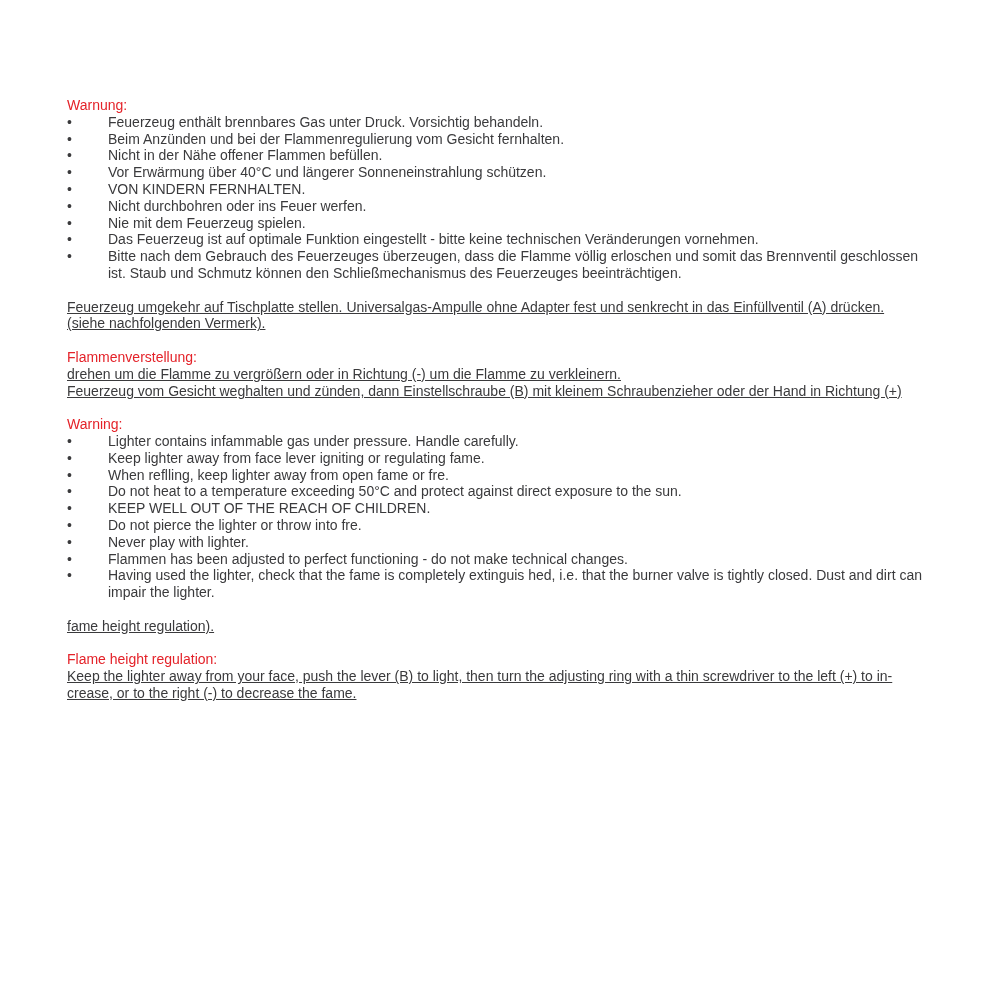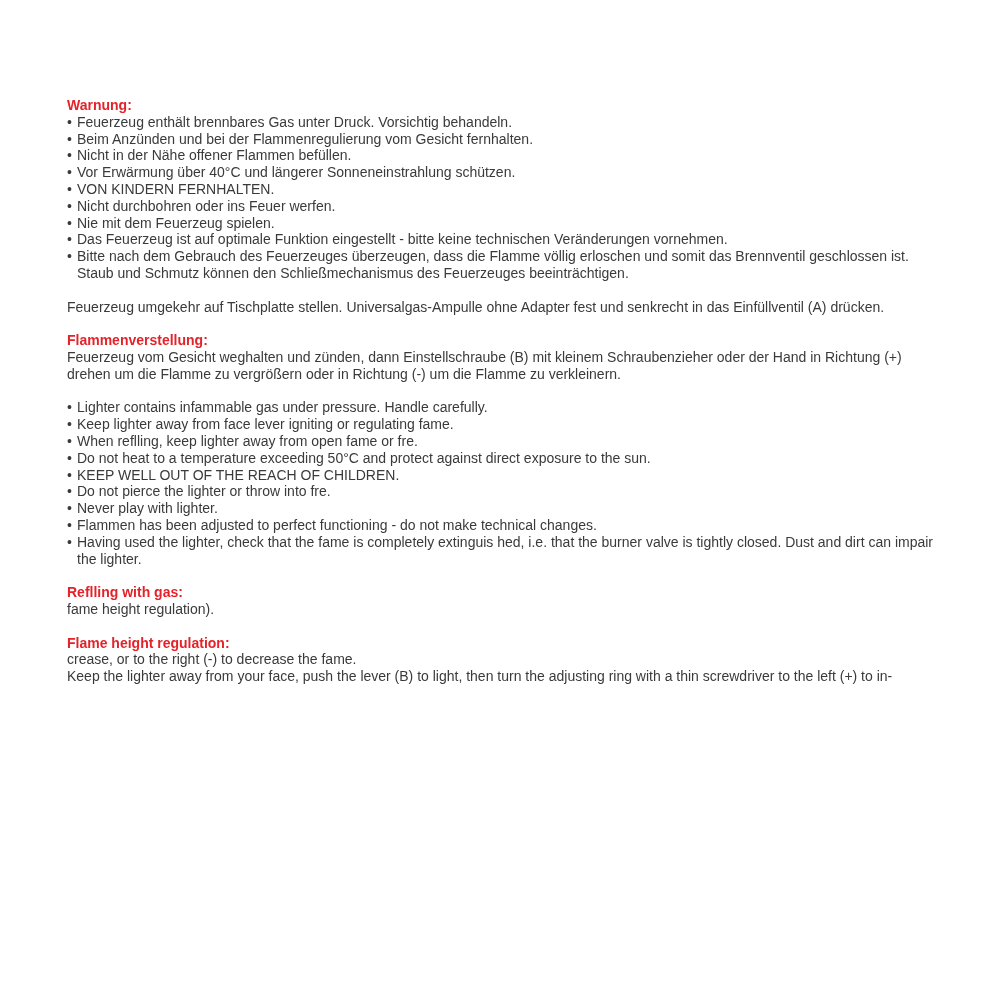--- a/index.html
+++ b/index.html
@@ -22,34 +22,35 @@
     width: 868px;
     font-size: 14px;
     line-height: 16.8px;
     letter-spacing: 0;
   }
   .section {
     margin-bottom: 16.8px;
   }
   .heading {
     color: #e42229;
-    font-weight: bold;
   }
   .bullet {
     display: flex;
     align-items: flex-start;
   }
   .bullet .marker {
     flex: 0 0 10px;
   }
   .bullet .btext {
     flex: 1 1 auto;
+    margin-left: 31px;
   }
   .pline {
     white-space: nowrap;
+    text-decoration: underline;
   }
 </style>
 </head>
 <body>
 
 <main class="doc" id="doc-root">
     <section class="section">
       <div class="heading">Warnung:</div>
       <div class="bullet">
         <span class="marker">•</span>
@@ -83,27 +84,29 @@
         <span class="marker">•</span>
         <span class="btext">Das Feuerzeug ist auf optimale Funktion eingestellt - bitte keine technischen Veränderungen vornehmen.</span>
       </div>
       <div class="bullet">
         <span class="marker">•</span>
         <span class="btext">Bitte nach dem Gebrauch des Feuerzeuges überzeugen, dass die Flamme völlig erloschen und somit das Brennventil geschlossen ist. Staub und Schmutz können den Schließmechanismus des Feuerzeuges beeinträchtigen.</span>
       </div>
     </section>
     <section class="section">
       <div class="pline">Feuerzeug umgekehr auf Tischplatte stellen. Universalgas-Ampulle ohne Adapter fest und senkrecht in das Einfüllventil (A) drücken.</div>
+      <div class="pline">(siehe nachfolgenden Vermerk).</div>
     </section>
     <section class="section">
       <div class="heading">Flammenverstellung:</div>
+      <div class="pline">drehen um die Flamme zu vergrößern oder in Richtung (-) um die Flamme zu verkleinern.</div>
       <div class="pline">Feuerzeug vom Gesicht weghalten und zünden, dann Einstellschraube (B) mit kleinem Schraubenzieher oder der Hand in Richtung (+)</div>
-      <div class="pline">drehen um die Flamme zu vergrößern oder in Richtung (-) um die Flamme zu verkleinern.</div>
     </section>
     <section class="section">
+      <div class="heading">Warning:</div>
       <div class="bullet">
         <span class="marker">•</span>
         <span class="btext">Lighter contains infammable gas under pressure. Handle carefully.</span>
       </div>
       <div class="bullet">
         <span class="marker">•</span>
         <span class="btext">Keep lighter away from face lever igniting or regulating fame.</span>
       </div>
       <div class="bullet">
         <span class="marker">•</span>
@@ -128,21 +131,20 @@
       <div class="bullet">
         <span class="marker">•</span>
         <span class="btext">Flammen has been adjusted to perfect functioning - do not make technical changes.</span>
       </div>
       <div class="bullet">
         <span class="marker">•</span>
         <span class="btext">Having used the lighter, check that the fame is completely extinguis hed, i.e. that the burner valve is tightly closed. Dust and dirt can impair the lighter.</span>
       </div>
     </section>
     <section class="section">
-      <div class="heading">Reflling with gas:</div>
       <div class="pline">fame height regulation).</div>
     </section>
     <section class="section">
       <div class="heading">Flame height regulation:</div>
+      <div class="pline">Keep the lighter away from your face, push the lever (B) to light, then turn the adjusting ring with a thin screwdriver to the left (+) to in-</div>
       <div class="pline">crease, or to the right (-) to decrease the fame.</div>
-      <div class="pline">Keep the lighter away from your face, push the lever (B) to light, then turn the adjusting ring with a thin screwdriver to the left (+) to in-</div>
     </section>
   </main>
 
 </body></html>

